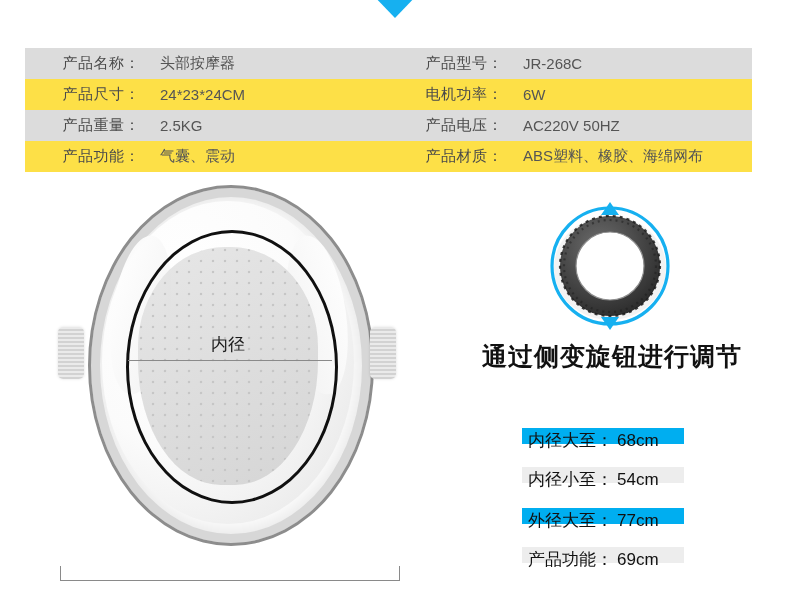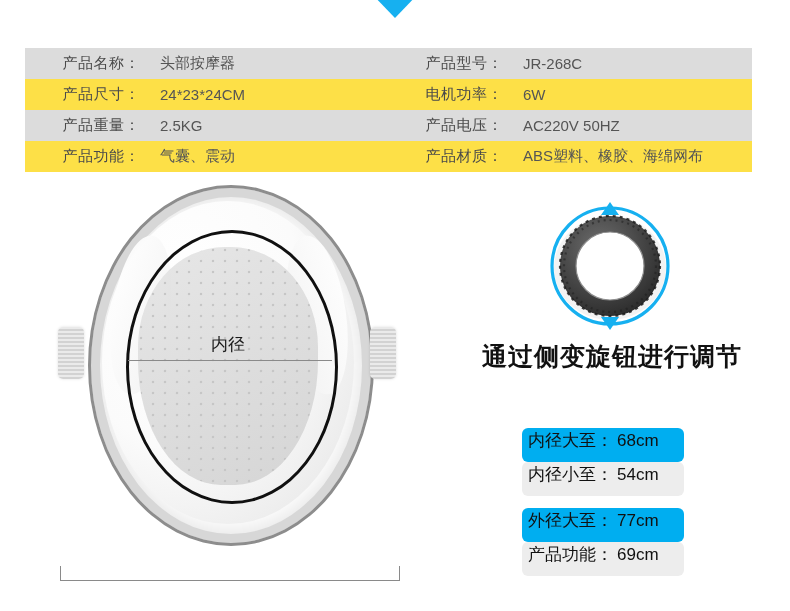--- a/index.html
+++ b/index.html
@@ -133,29 +133,28 @@
     text-align:center;
     font-size:25px;font-weight:bold;color:#111;
     letter-spacing:1px;
   }
 
   
   .meas-group{position:absolute;left:522px;width:162px;}
   .g-inner{top:428px;}
   .g-outer{top:508px;}
   .meas-row{
-    height:34px;line-height:26px;
+    height:16px;line-height:26px;
     font-size:17px;color:#111;
     padding-left:6px;
     white-space:nowrap;
     box-sizing:border-box;
-    border-radius:6px;
   }
   .meas-row.hl{background:#00aef0;}
-  .meas-row.plain{background:#ededed;}
+  .meas-row.plain{background:#ededed;margin-top:23px;}
   .meas-row .num{margin-left:4px;}
 </style>
 </head>
 <body>
 
 <div class="page">
 
   <div class="top-arrow"></div>
 
   <table class="spec-table">

